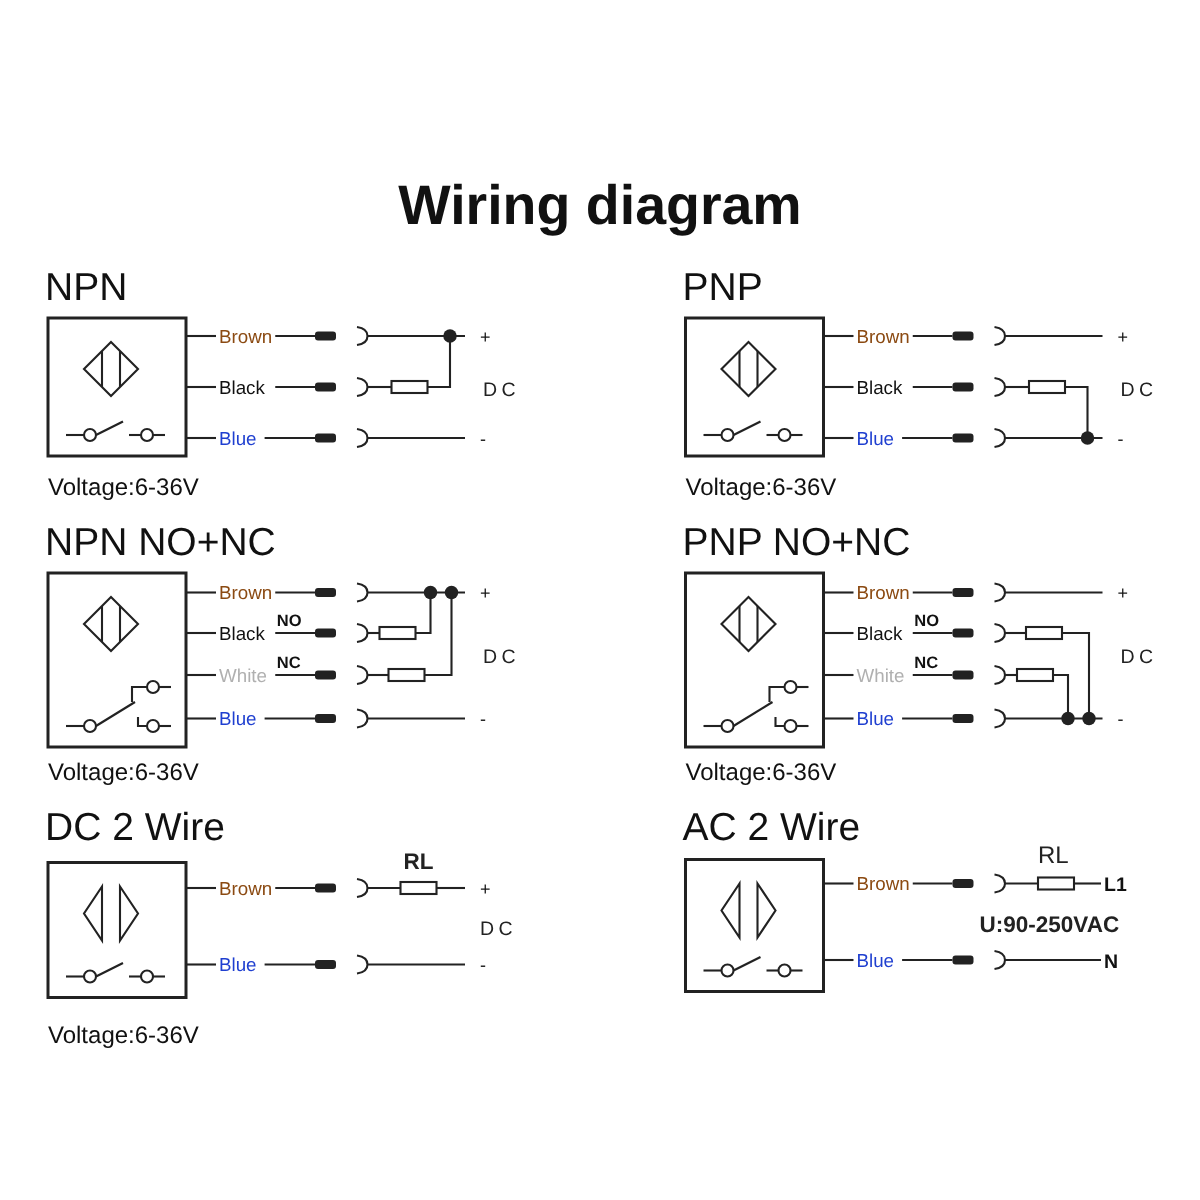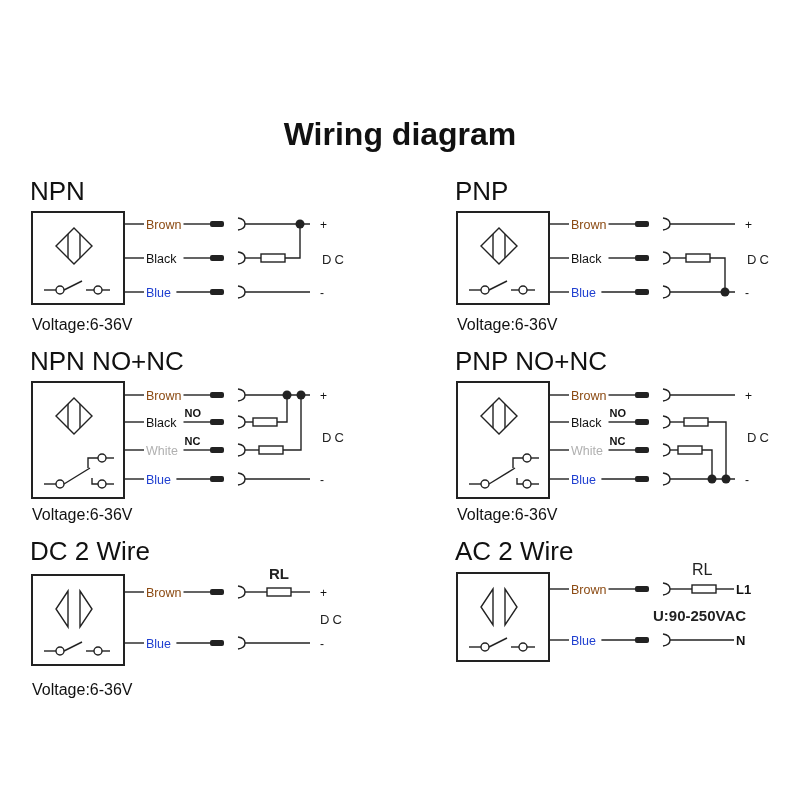--- a/index.html
+++ b/index.html
@@ -1,18 +1,18 @@
 <!DOCTYPE html>
 <html><head>
 <meta charset="utf-8">
 <style>
   html, body { margin:0; padding:0; background:#ffffff; }
   body { width:800px; height:800px; position:relative; overflow:hidden; font-family:"Liberation Sans", sans-serif; }
   #stage { position:absolute; left:0; top:0; width:800px; height:800px; }
-  .title { position:absolute; left:0; width:800px; top:116px; text-align:center; font-weight:bold; font-size:32px; color:#111; font-family:"Liberation Sans", sans-serif; }
+  .title { position:absolute; left:0; width:800px; top:116px; text-align:center; font-weight:bold; font-size:37px; color:#111; font-family:"Liberation Sans", sans-serif; }
   svg text { font-family:"Liberation Sans", sans-serif; }
 </style>
 </head>
 <body>
 
 <div class="title">Wiring diagram</div>
 <svg id="stage" width="800" height="800" viewBox="0 0 800 800" xmlns="http://www.w3.org/2000/svg">
     <g>
       <text x="30" y="200" font-size="26" fill="#111">NPN</text>
       <rect x="32" y="212" width="92" height="92" fill="#fff" stroke="#222222" stroke-width="2"></rect>

